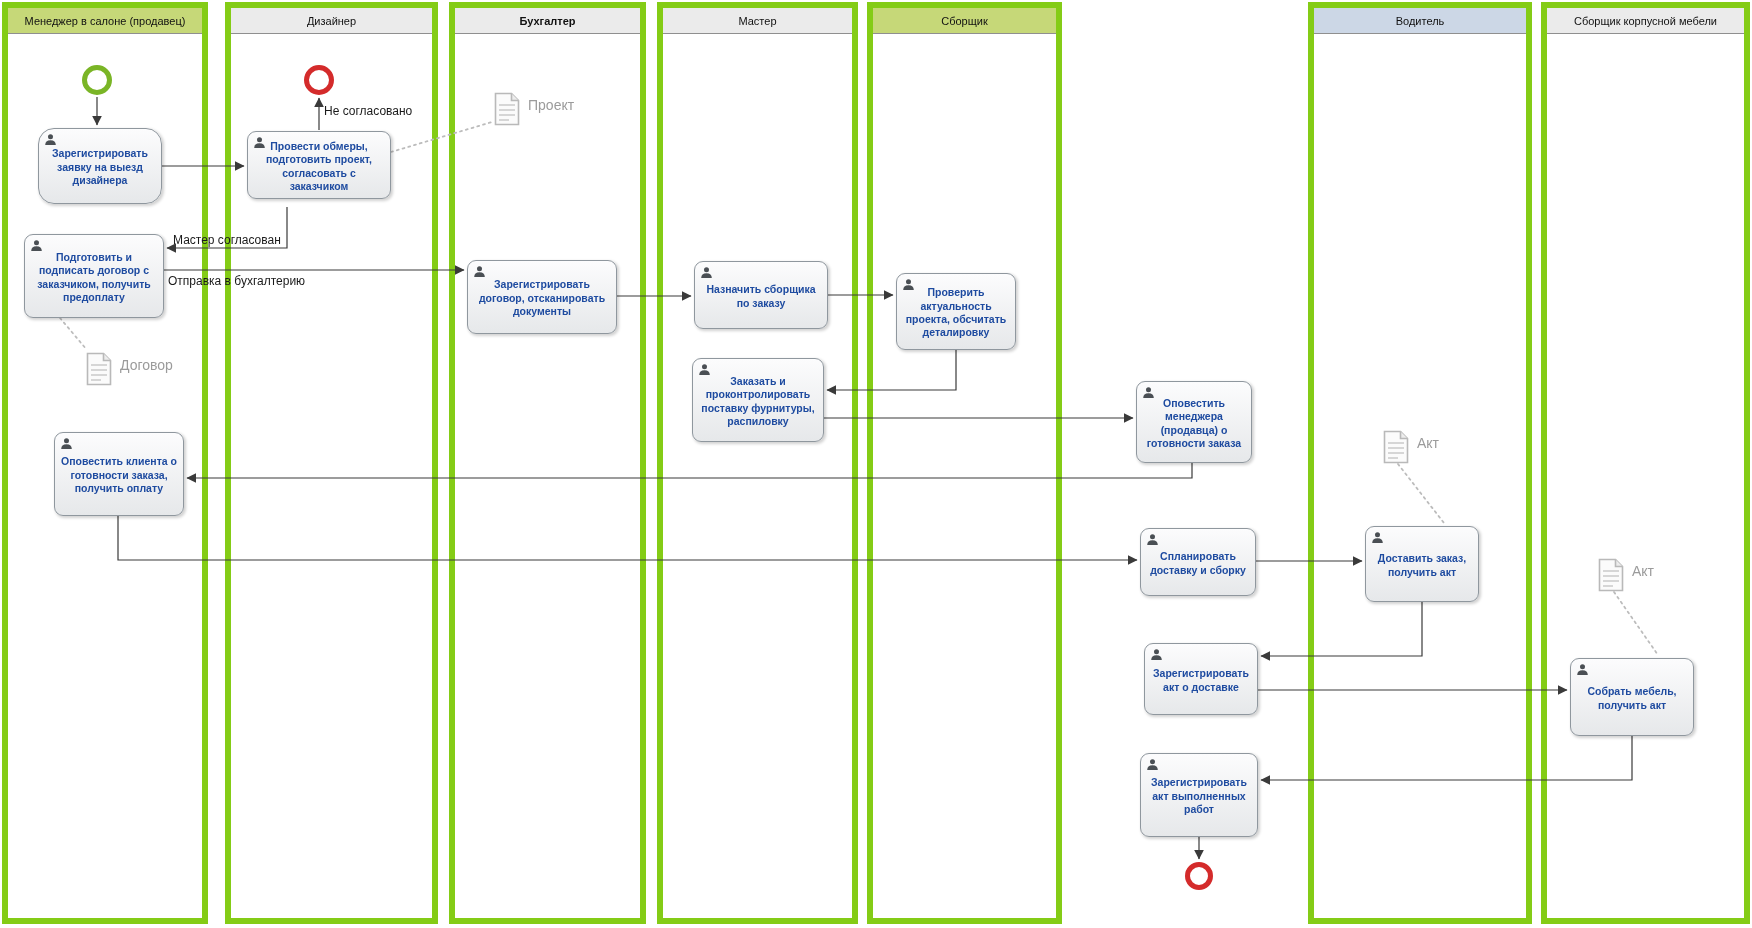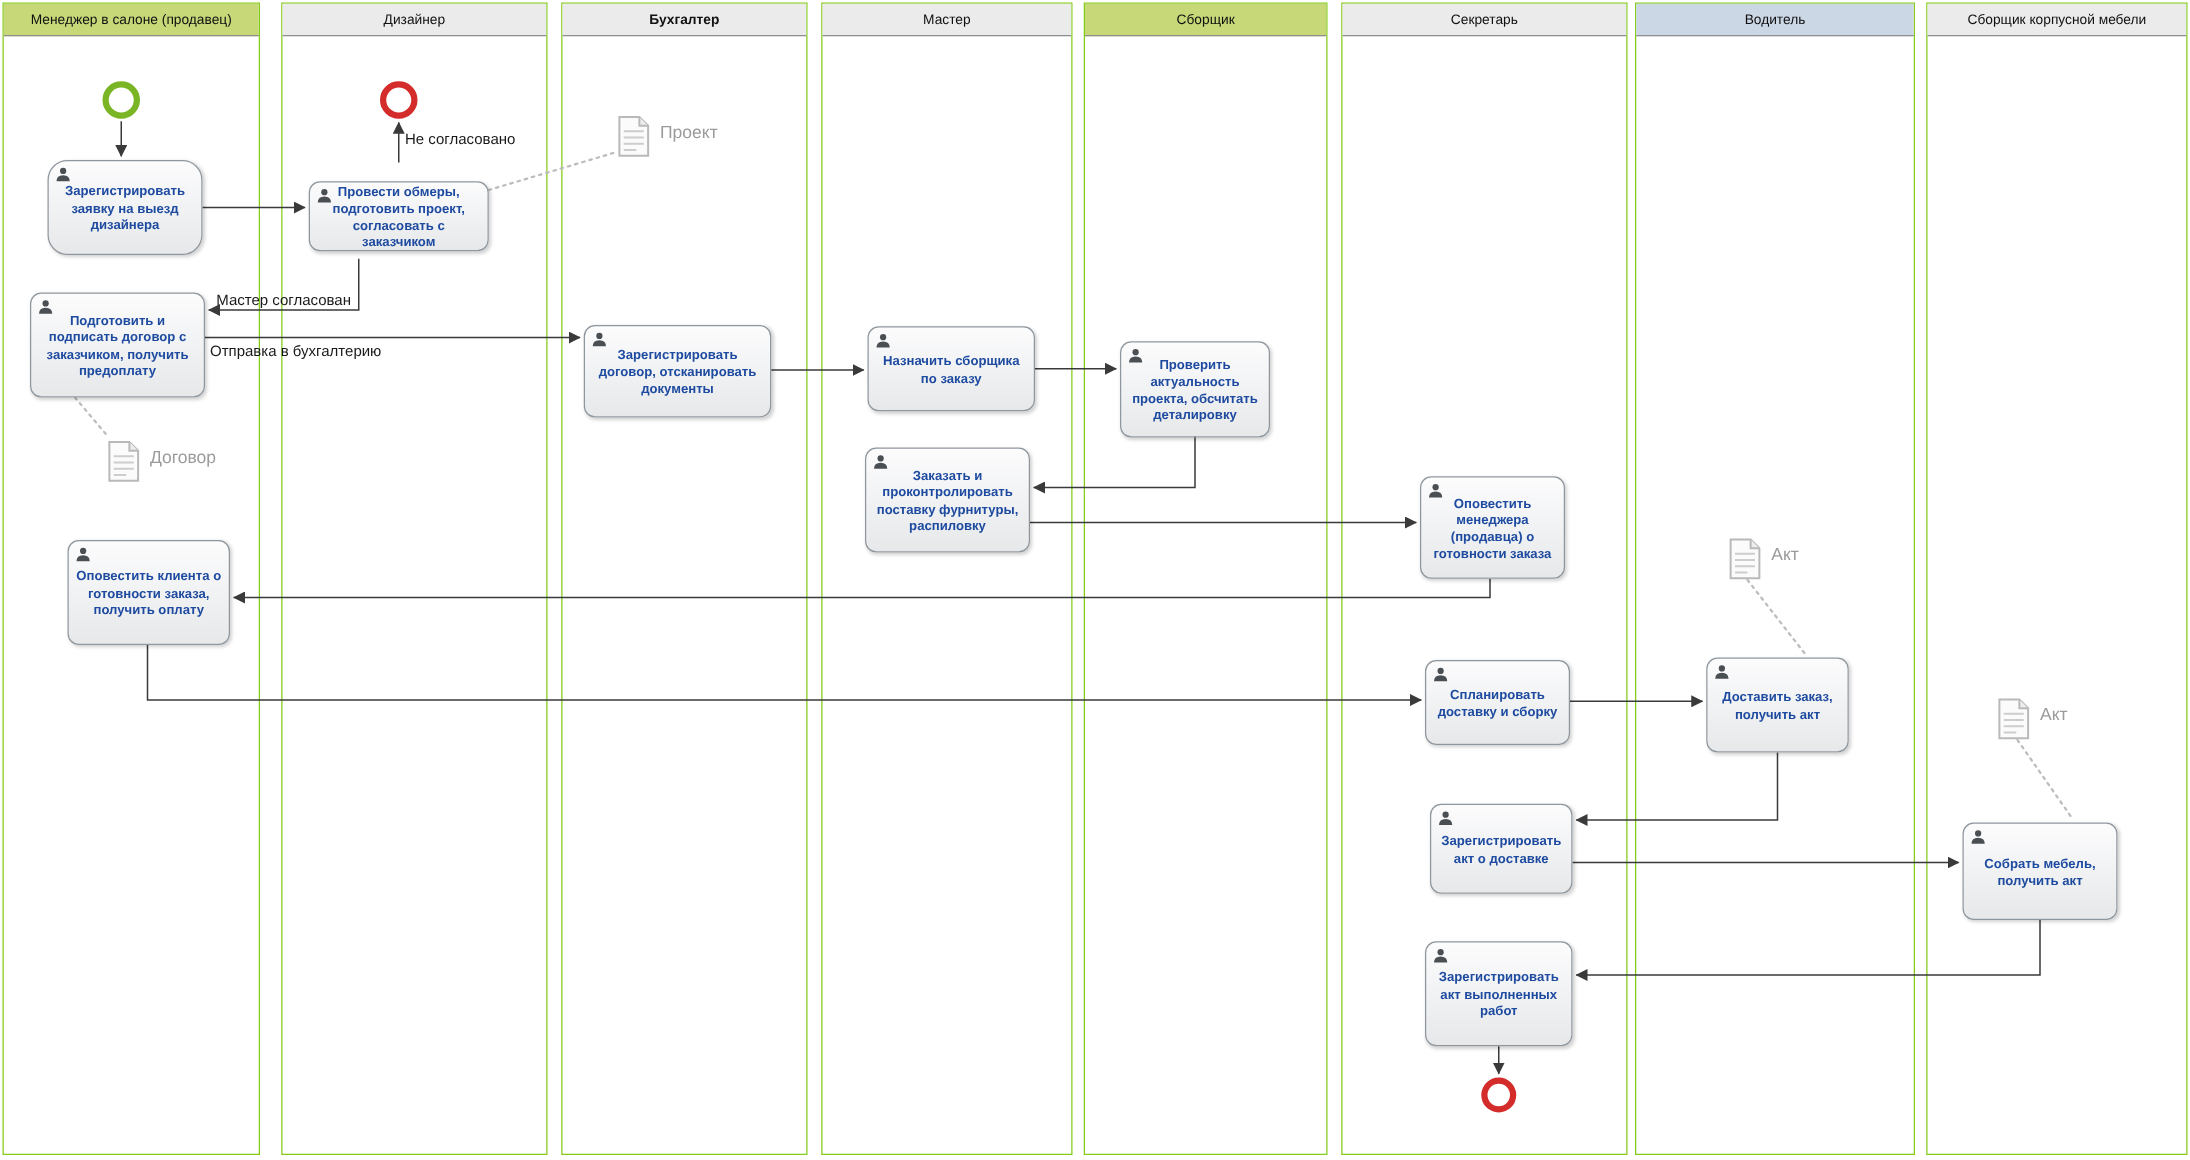--- a/index.html
+++ b/index.html
@@ -5,21 +5,21 @@
   html,body{margin:0;padding:0;background:#ffffff;}
   #stage{position:relative;width:1752px;height:928px;background:#fff;overflow:hidden;
          font-family:"Liberation Sans",sans-serif;}
   .layer{position:absolute;left:0;top:0;width:100%;height:100%;}
   #lane-layer{z-index:1;}
   #connectors{position:absolute;left:0;top:0;z-index:2;pointer-events:none;}
   #node-layer{z-index:3;pointer-events:none;}
   #node-layer > *{pointer-events:auto;}
   #label-layer{z-index:4;pointer-events:none;}
 
-  .lane{position:absolute;top:2px;height:922px;background:#ffffff;border:1px solid #84cc16;box-sizing:border-box;}
+  .lane{position:absolute;top:2px;height:922px;background:#ffffff;border:6px solid #84cc16;box-sizing:border-box;}
   .lane-header{height:25px;border-bottom:1px solid #8f8f8f;display:flex;align-items:center;justify-content:center;
                font-size:11px;color:#111;white-space:nowrap;overflow:hidden;}
 
   .task{position:absolute;border:1.4px solid #8f979e;border-radius:9px;
         background:linear-gradient(#fcfcfd,#e6e8ea);
         box-shadow:1.5px 1.5px 3px rgba(0,0,0,.18);
         display:flex;align-items:center;justify-content:center;
         padding:8px 5px 5px 5px;box-sizing:border-box;cursor:pointer;}
   .task-label{font-size:10.5px;font-weight:bold;text-align:center;line-height:1.28;}
   .person-icon{position:absolute;top:4px;left:5px;width:13px;height:13px;line-height:0;}
@@ -87,25 +87,20 @@
       <div class="lane" style="left: 657px; width: 201px;">
         <div class="lane-header" style="background: rgb(235, 235, 235);">
           <span>Мастер</span>
         </div>
       </div>
       <div class="lane" style="left: 867px; width: 195px;">
         <div class="lane-header" style="background: rgb(198, 216, 120);">
           <span>Сборщик</span>
         </div>
       </div>
-      <div class="lane" style="left: 1073px; width: 229px;">
-        <div class="lane-header" style="background: rgb(235, 235, 235);">
-          <span>Секретарь</span>
-        </div>
-      </div>
       <div class="lane" style="left: 1308px; width: 224px;">
         <div class="lane-header" style="background: rgb(204, 215, 230);">
           <span>Водитель</span>
         </div>
       </div>
       <div class="lane" style="left: 1541px; width: 209px;">
         <div class="lane-header" style="background: rgb(235, 235, 235);">
           <span>Сборщик корпусной мебели</span>
         </div>
       </div>
@@ -125,21 +120,21 @@
           </svg></span>
         <div class="task-label" style="color:#1e4ba0">Подготовить и подписать договор с заказчиком, получить предоплату</div>
       </div>
       <div class="task" style="left: 54px; top: 432px; width: 130px; height: 84px;">
         <span class="person-icon"><svg viewBox="0 0 14 14" width="13" height="13">
             <circle cx="7" cy="4" r="2.7" fill="#4a4f54"></circle>
             <path d="M1.3 13 Q1.3 7.7 7 7.7 Q12.7 7.7 12.7 13 Z" fill="#4a4f54"></path>
           </svg></span>
         <div class="task-label" style="color:#1e4ba0">Оповестить клиента о готовности заказа, получить оплату</div>
       </div>
-      <div class="task" style="left: 247px; top: 145px; width: 144px; height: 56px;">
+      <div class="task" style="left: 247px; top: 131px; width: 144px; height: 68px;">
         <span class="person-icon"><svg viewBox="0 0 14 14" width="13" height="13">
             <circle cx="7" cy="4" r="2.7" fill="#4a4f54"></circle>
             <path d="M1.3 13 Q1.3 7.7 7 7.7 Q12.7 7.7 12.7 13 Z" fill="#4a4f54"></path>
           </svg></span>
         <div class="task-label" style="color:#1e4ba0">Провести обмеры, подготовить проект, согласовать с заказчиком</div>
       </div>
       <div class="task" style="left: 467px; top: 260px; width: 150px; height: 74px;">
         <span class="person-icon"><svg viewBox="0 0 14 14" width="13" height="13">
             <circle cx="7" cy="4" r="2.7" fill="#4a4f54"></circle>
             <path d="M1.3 13 Q1.3 7.7 7 7.7 Q12.7 7.7 12.7 13 Z" fill="#4a4f54"></path>

